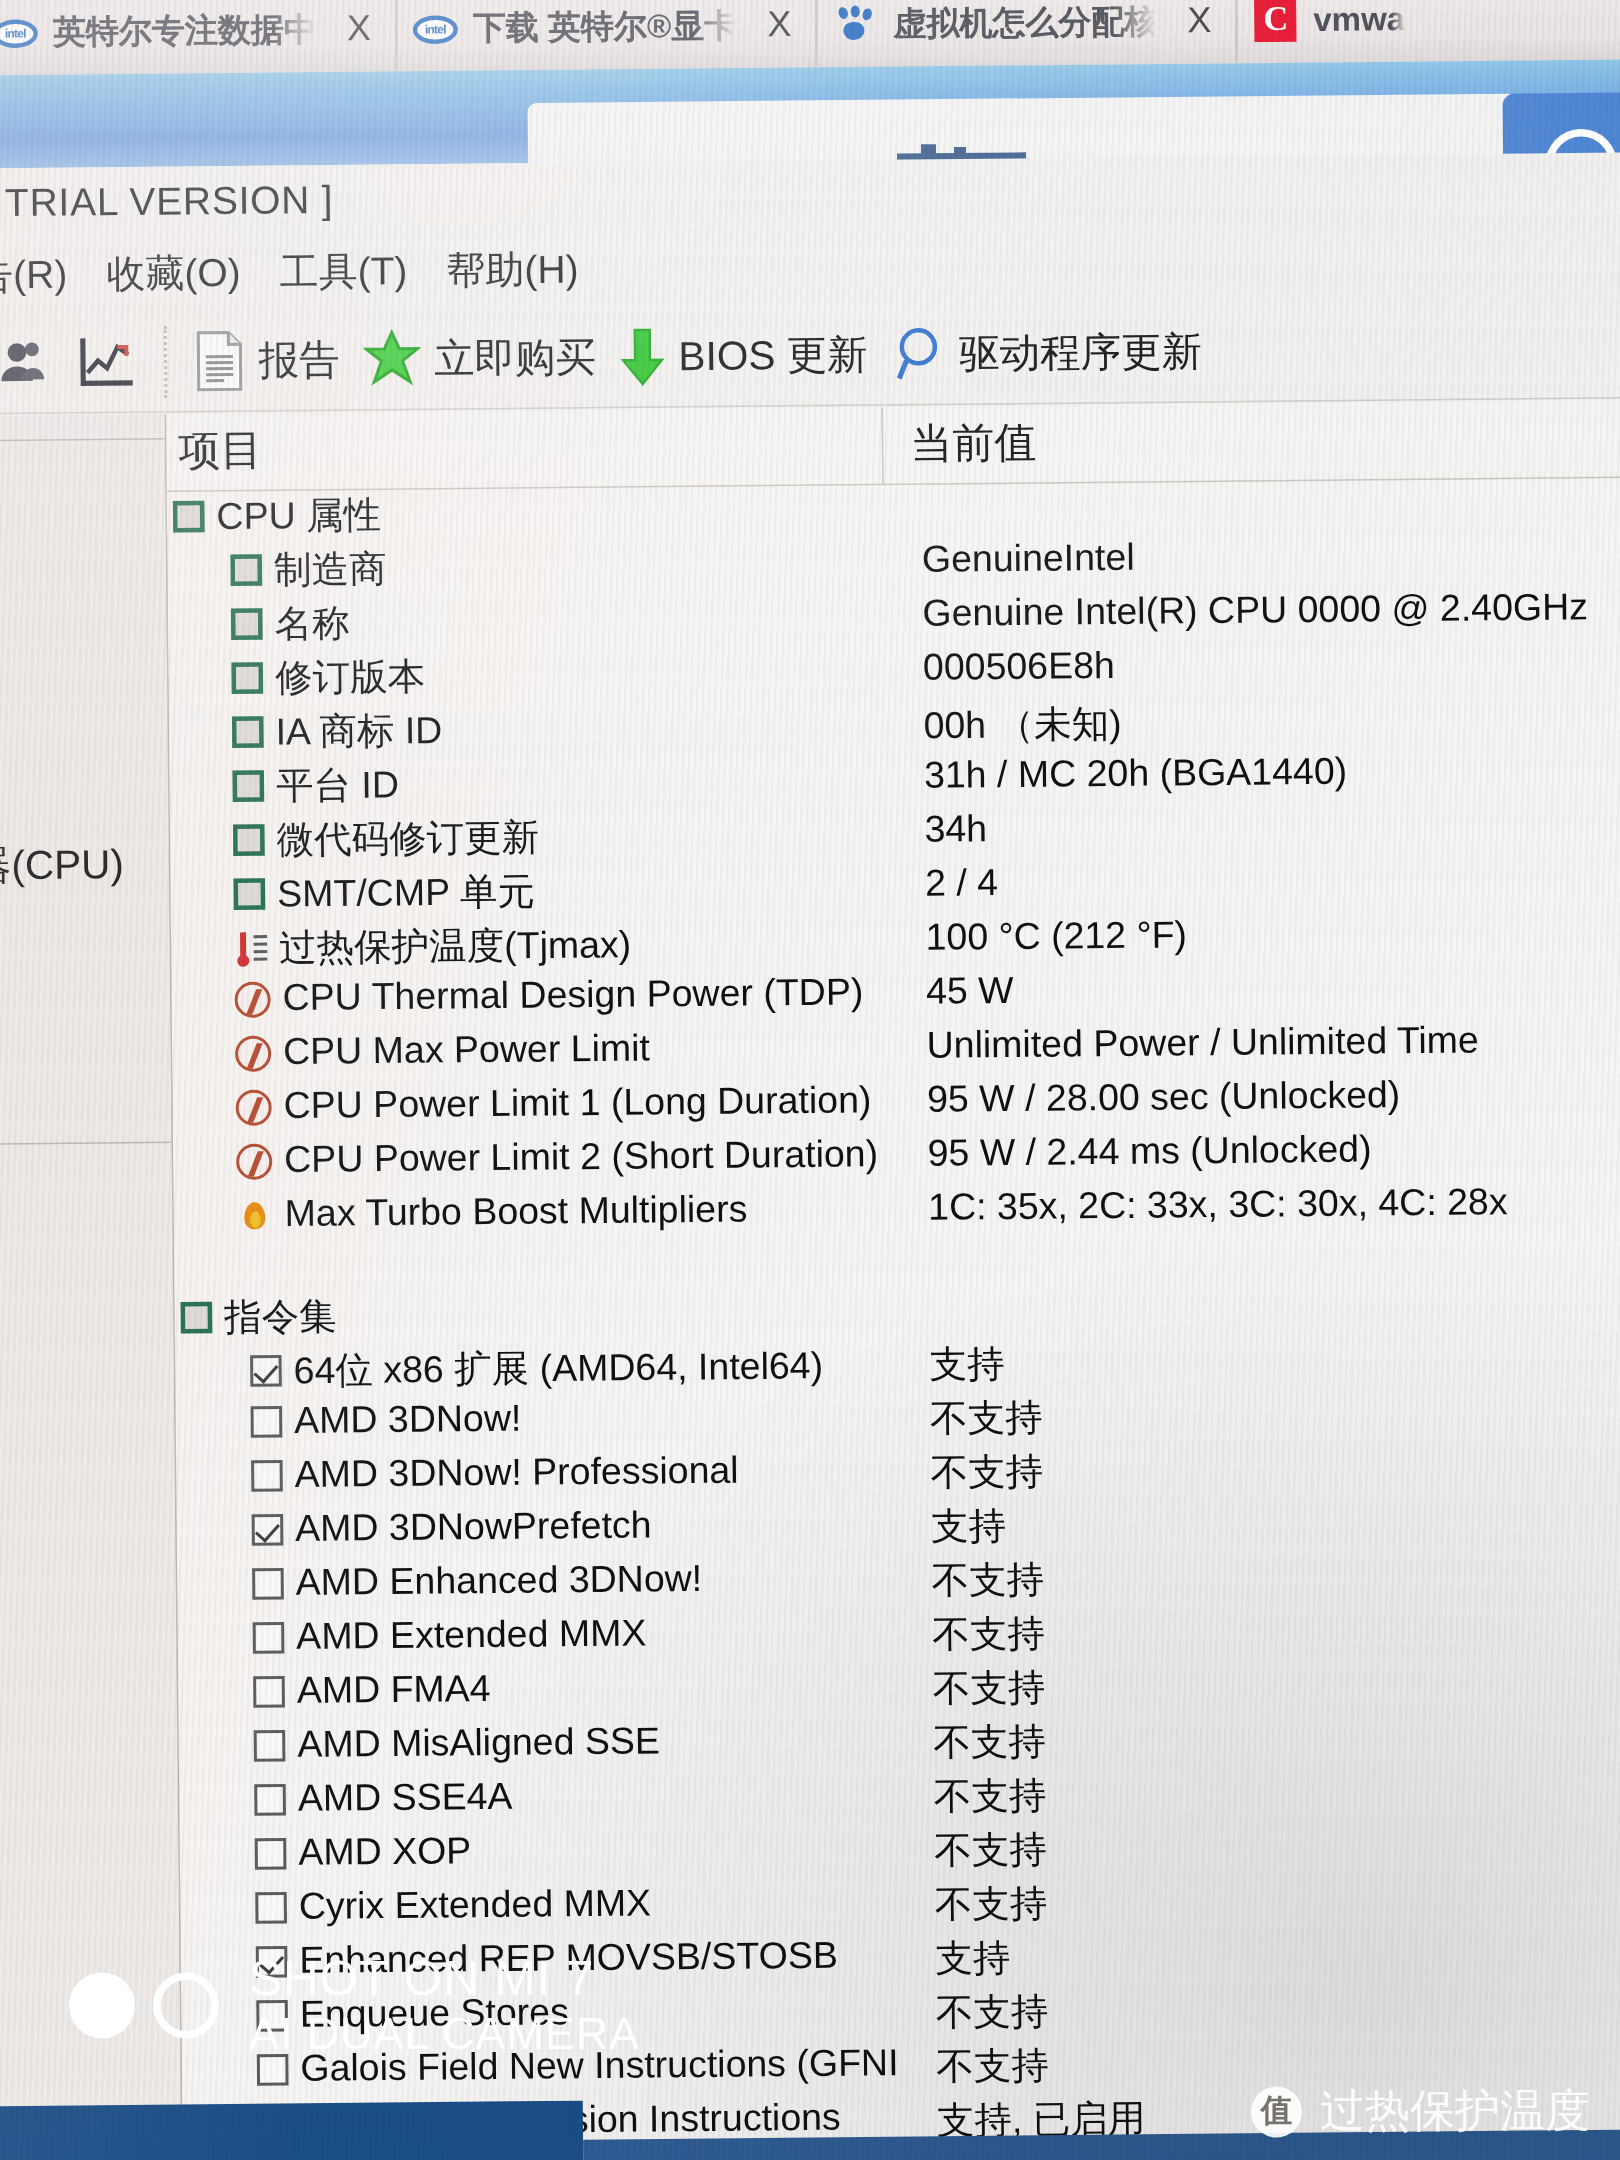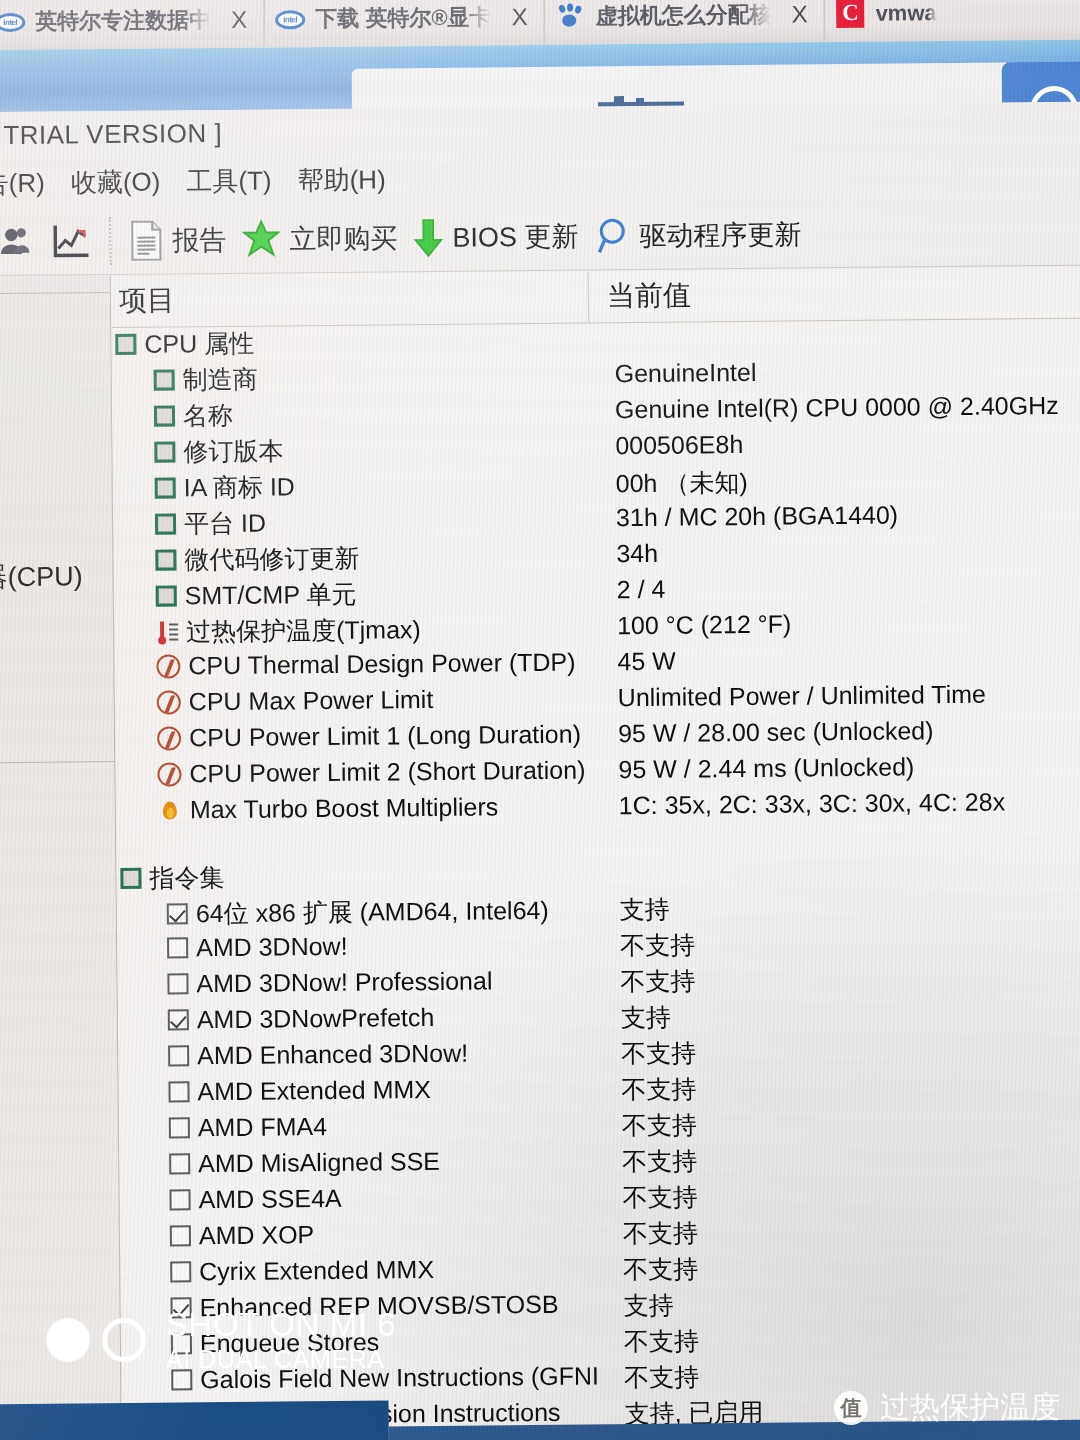--- a/index.html
+++ b/index.html
@@ -364,21 +364,21 @@
   }
   .wm-dots { display: flex; align-items: center; gap: 12px; }
   .wm-dot-f { width: 44px; height: 44px; border-radius: 50%; background:#ffffff; }
   .wm-dot-o { width: 44px; height: 44px; border-radius: 50%; border: 5px solid #ffffff; }
   .wm-text {
     color: #ffffff;
     font-size: 33px;
     line-height: 1.18;
     letter-spacing: 0.6px;
   }
-  .wm-text .l2 { font-size: 25px; }
+  .wm-text .l2 { font-size: 30px; }
 
   .wm-brand {
     position: absolute;
     right: 20px; bottom: 12px;
     display: flex; align-items: center; gap: 12px;
     color: #ffffff;
     font-size: 30px;
     z-index: 40;
     opacity: .92;
   }
@@ -787,21 +787,21 @@
   <div class="taskbar2"></div>
 
  </div>
 
  <div class="wm-shot">
    <div class="wm-dots">
      <span class="wm-dot-f"></span>
         <span class="wm-dot-o"></span>
    </div>
    <div class="wm-text">
-     <div>SHOT ON MI 6</div>
+     <div>SHOT ON MI 7</div>
      <div class="l2">AI DUAL CAMERA</div>
    </div>
  </div>
 
  <div class="wm-brand">
    <span class="circ">值</span>
    <span>过热保护温度</span>
  </div>
 
  <div class="glare"></div>

